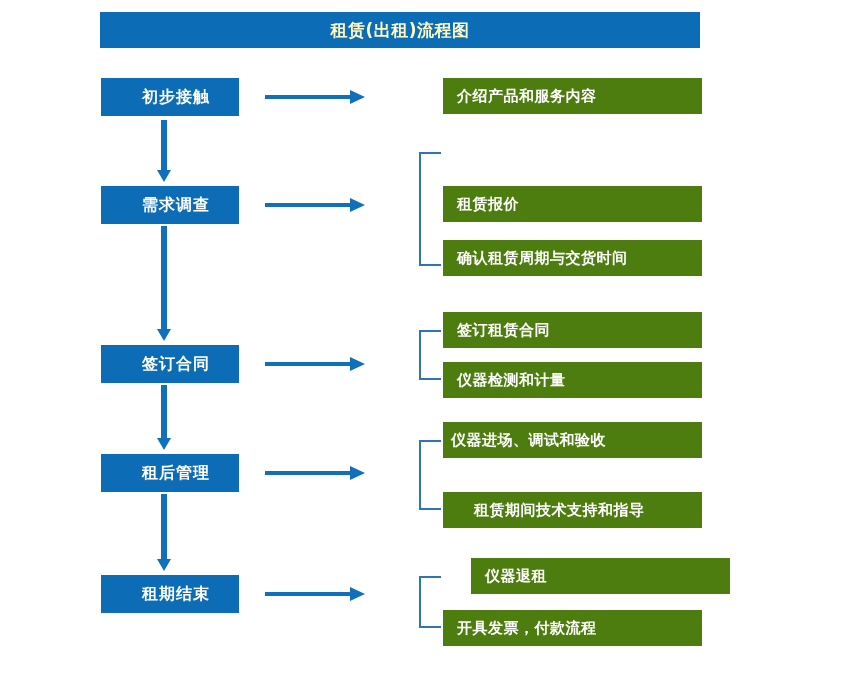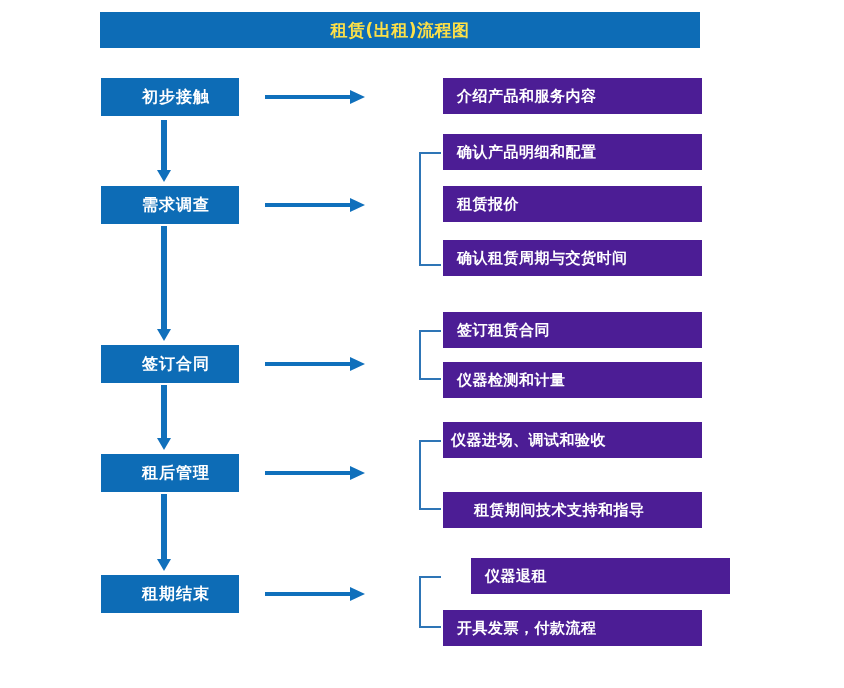--- a/index.html
+++ b/index.html
@@ -24,21 +24,21 @@
   }
 
   
   .title-bar {
     position: absolute;
     left: 100px;
     top: 12px;
     width: 600px;
     height: 36px;
     background: #0D6CB6;
-    color: #fde047;
+    color: #fef9c3;
     font-size: 17px;
     font-weight: bold;
     display: flex;
     align-items: center;
     justify-content: center;
     letter-spacing: 0.5px;
   }
 
   
   .stage-box {
@@ -56,21 +56,21 @@
     letter-spacing: 1px;
     padding-left: 12px;
   }
 
   
   .detail-box {
     position: absolute;
     left: 443px;
     width: 259px;
     height: 36px;
-    background: #4c1d95;
+    background: #4d7c0f;
     color: #ffffff;
     font-size: 15px;
     font-weight: bold;
     display: flex;
     align-items: center;
     padding-left: 14px;
     box-sizing: border-box;
     letter-spacing: 0.5px;
   }
 
@@ -184,21 +184,20 @@
     <div class="shaft"></div>
       <div class="head"></div>
   </div>
 
   <div class="bracket" style="top:152px; height:114px;"></div>
   <div class="bracket" style="top:330px; height:50px;"></div>
   <div class="bracket" style="top:440px; height:70px;"></div>
   <div class="bracket" style="top:576px; height:52px;"></div>
 
   <div class="detail-box" style="top:78px;">介绍产品和服务内容</div>
-  <div class="detail-box" style="top:134px;">确认产品明细和配置</div>
   <div class="detail-box" style="top:240px;">确认租赁周期与交货时间</div>
   <div class="detail-box" style="top:186px;">租赁报价</div>
   <div class="detail-box" style="top:312px;">签订租赁合同</div>
   <div class="detail-box" style="top:362px;">仪器检测和计量</div>
   <div class="detail-box" style="top:422px;padding-left:8px;">仪器进场、调试和验收</div>
   <div class="detail-box" style="top:492px;padding-left:31px;">租赁期间技术支持和指导</div>
   <div class="detail-box" style="top:558px;margin-left:28px;">仪器退租</div>
   <div class="detail-box" style="top:610px;">开具发票，付款流程</div>
 
 </div>

